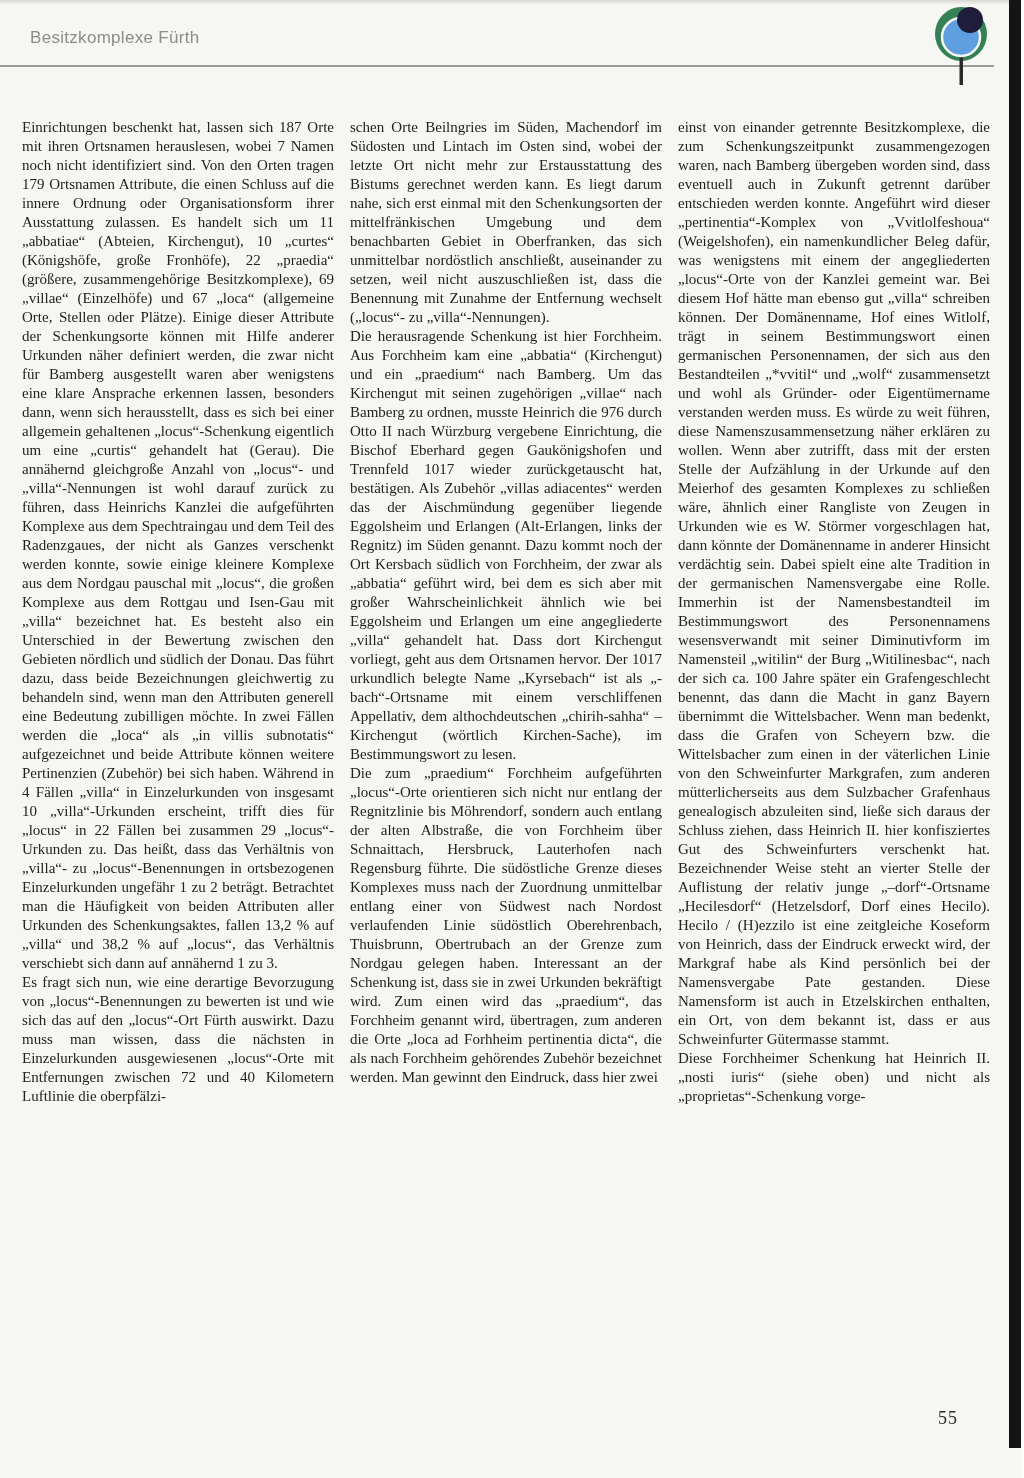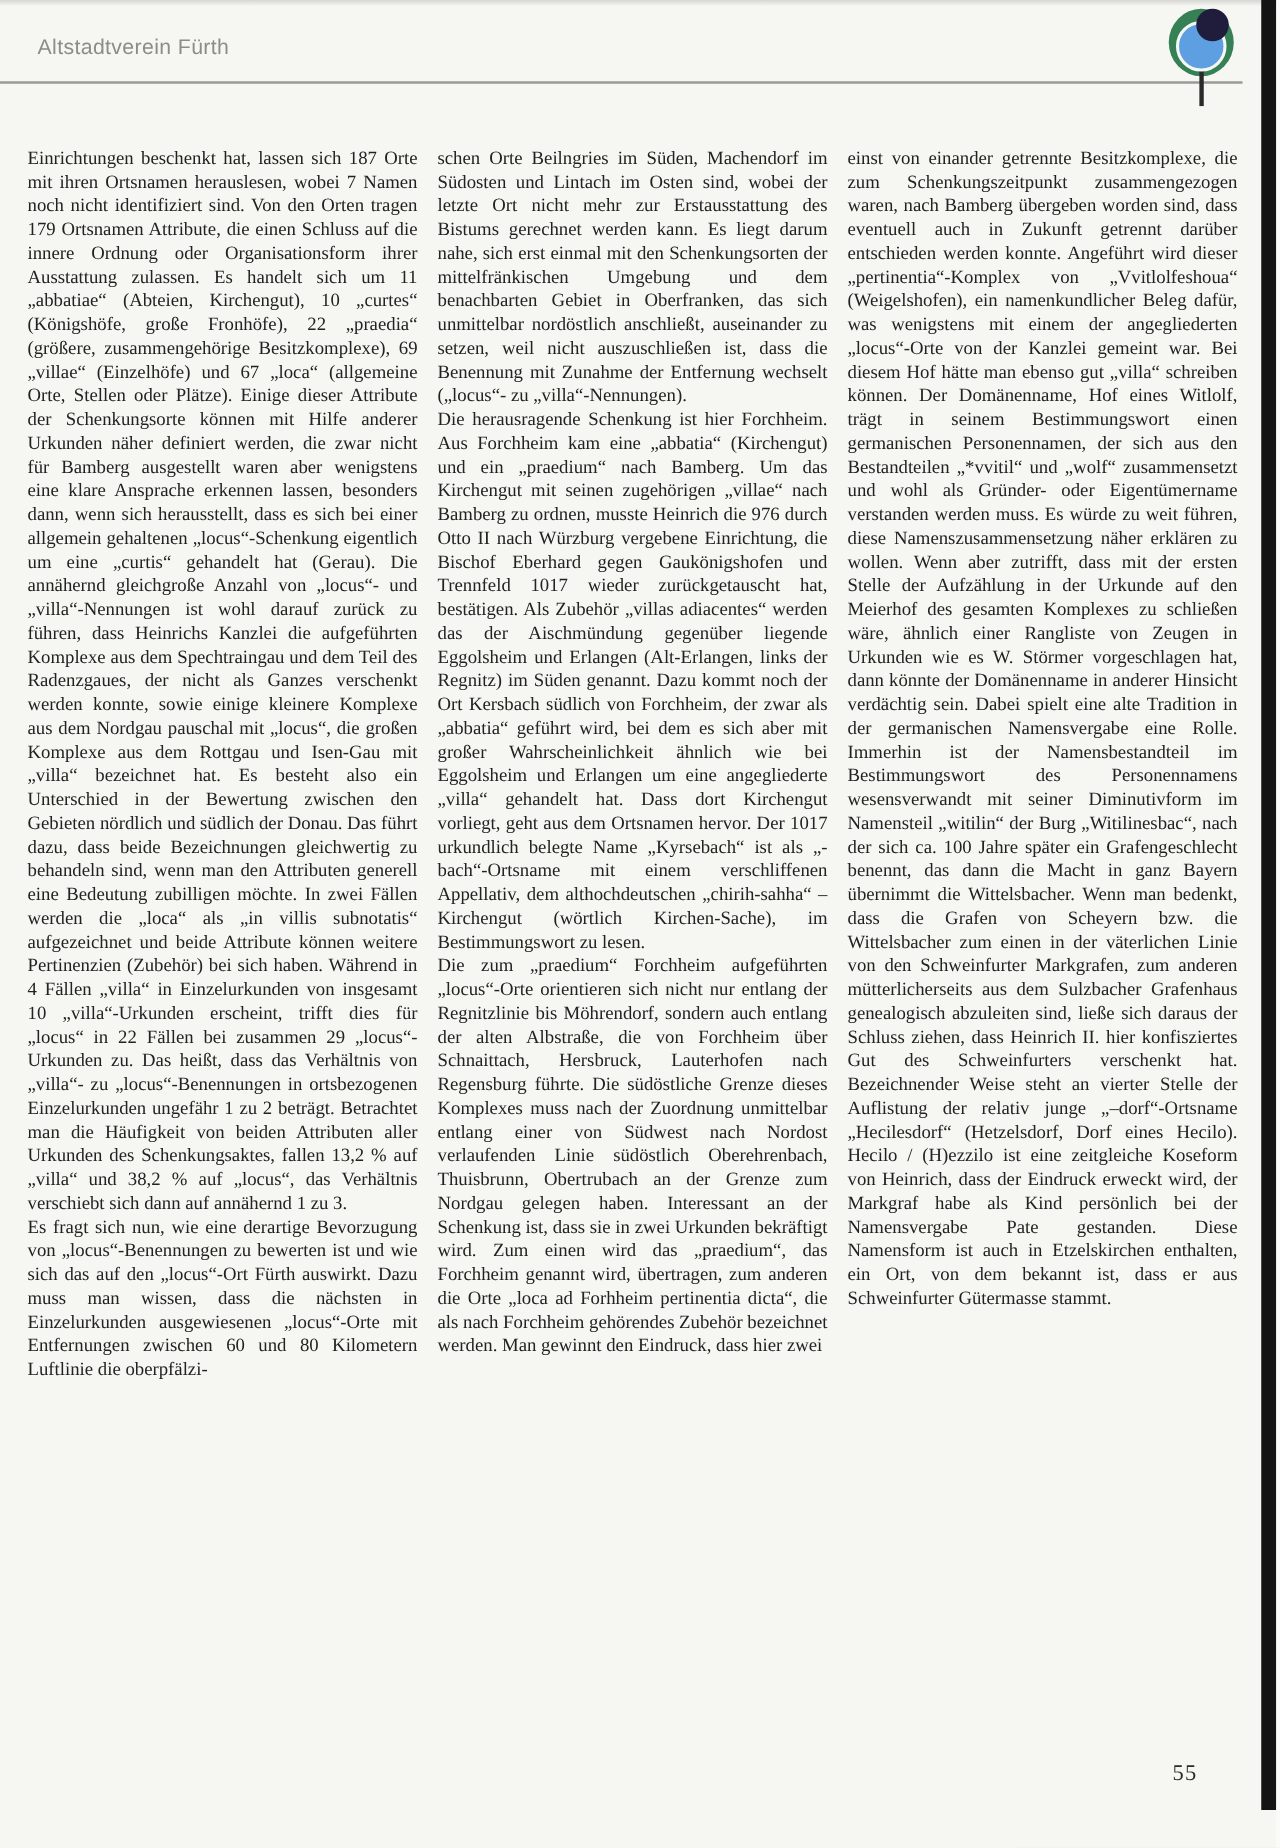--- a/index.html
+++ b/index.html
@@ -48,44 +48,45 @@
     font-size:18px;color:#2a2a28;letter-spacing:1px;
   }
 </style>
 </head>
 <body>
 
 <div class="page">
 
   <div class="scan-top-edge"></div>
 
-  <div class="header-title">Altstadtverein Fürth</div>
+  <div class="header-title">Besitzkomplexe Fürth</div>
 
   <div class="header-rule"></div>
 
   <svg class="logo" viewBox="0 0 58 80" xmlns="http://www.w3.org/2000/svg">
     <ellipse cx="27" cy="29" rx="26" ry="27" fill="#358054"></ellipse>
     <rect x="25.5" y="40" width="3.5" height="40" fill="#2a2a2a"></rect>
     <circle cx="27" cy="32" r="19" stroke="#f6f6f3" stroke-width="2.5" fill="#5d9fe0"></circle>
     <circle cx="36" cy="15" r="13" fill="#1f1c3c"></circle>
   </svg>
 
   <div class="edge-bar"></div>
   <div class="edge-white"></div>
 
   <div class="columns">
     <div class="col">
       <p>Einrichtungen beschenkt hat, lassen sich 187 Orte mit ihren Ortsnamen herauslesen, wobei 7 Namen noch nicht identifiziert sind. Von den Orten tragen 179 Ortsnamen Attribute, die einen Schluss auf die innere Ordnung oder Organisationsform ihrer Ausstattung zulassen. Es handelt sich um 11 „abbatiae“ (Abteien, Kirchengut), 10 „curtes“ (Königshöfe, große Fronhöfe), 22 „praedia“ (größere, zusammengehörige Besitzkomplexe), 69 „villae“ (Einzelhöfe) und 67 „loca“ (allgemeine Orte, Stellen oder Plätze). Einige dieser Attribute der Schenkungsorte können mit Hilfe anderer Urkunden näher definiert werden, die zwar nicht für Bamberg ausgestellt waren aber wenigstens eine klare Ansprache erkennen lassen, besonders dann, wenn sich herausstellt, dass es sich bei einer allgemein gehaltenen „locus“-Schenkung eigentlich um eine „curtis“ gehandelt hat (Gerau). Die annähernd gleichgroße Anzahl von „locus“- und „villa“-Nennungen ist wohl darauf zurück zu führen, dass Heinrichs Kanzlei die aufgeführten Komplexe aus dem Spechtraingau und dem Teil des Radenzgaues, der nicht als Ganzes verschenkt werden konnte, sowie einige kleinere Komplexe aus dem Nordgau pauschal mit „locus“, die großen Komplexe aus dem Rottgau und Isen-Gau mit „villa“ bezeichnet hat. Es besteht also ein Unterschied in der Bewertung zwischen den Gebieten nördlich und südlich der Donau. Das führt dazu, dass beide Bezeichnungen gleichwertig zu behandeln sind, wenn man den Attributen generell eine Bedeutung zubilligen möchte. In zwei Fällen werden die „loca“ als „in villis subnotatis“ aufgezeichnet und beide Attribute können weitere Pertinenzien (Zubehör) bei sich haben. Während in 4 Fällen „villa“ in Einzelurkunden von insgesamt 10 „villa“-Urkunden erscheint, trifft dies für „locus“ in 22 Fällen bei zusammen 29 „locus“-Urkunden zu. Das heißt, dass das Verhältnis von „villa“- zu „locus“-Benennungen in ortsbezogenen Einzelurkunden ungefähr 1 zu 2 beträgt. Betrachtet man die Häufigkeit von beiden Attributen aller Urkunden des Schenkungsaktes, fallen 13,2 % auf „villa“ und 38,2 % auf „locus“, das Verhältnis verschiebt sich dann auf annähernd 1 zu 3.</p>
-      <p>Es fragt sich nun, wie eine derartige Bevorzugung von „locus“-Benennungen zu bewerten ist und wie sich das auf den „locus“-Ort Fürth auswirkt. Dazu muss man wissen, dass die nächsten in Einzelurkunden ausgewiesenen „locus“-Orte mit Entfernungen zwischen 60 und 80 Kilometern Luftlinie die oberpfälzi-</p>
+      <p>Es fragt sich nun, wie eine derartige Bevorzugung von „locus“-Benennungen zu bewerten ist und wie sich das auf den „locus“-Ort Fürth auswirkt. Dazu muss man wissen, dass die nächsten in Einzelurkunden ausgewiesenen „locus“-Orte mit Entfernungen zwischen 72 und 40 Kilometern Luftlinie die oberpfälzi-</p>
     </div>
     <div class="col">
       <p>schen Orte Beilngries im Süden, Machendorf im Südosten und Lintach im Osten sind, wobei der letzte Ort nicht mehr zur Erstausstattung des Bistums gerechnet werden kann. Es liegt darum nahe, sich erst einmal mit den Schenkungsorten der mittelfränkischen Umgebung und dem benachbarten Gebiet in Oberfranken, das sich unmittelbar nordöstlich anschließt, auseinander zu setzen, weil nicht auszuschließen ist, dass die Benennung mit Zunahme der Entfernung wechselt („locus“- zu „villa“-Nennungen).</p>
       <p>Die herausragende Schenkung ist hier Forchheim. Aus Forchheim kam eine „abbatia“ (Kirchengut) und ein „praedium“ nach Bamberg. Um das Kirchengut mit seinen zugehörigen „villae“ nach Bamberg zu ordnen, musste Heinrich die 976 durch Otto II nach Würzburg vergebene Einrichtung, die Bischof Eberhard gegen Gaukönigshofen und Trennfeld 1017 wieder zurückgetauscht hat, bestätigen. Als Zubehör „villas adiacentes“ werden das der Aischmündung gegenüber liegende Eggolsheim und Erlangen (Alt-Erlangen, links der Regnitz) im Süden genannt. Dazu kommt noch der Ort Kersbach südlich von Forchheim, der zwar als „abbatia“ geführt wird, bei dem es sich aber mit großer Wahrscheinlichkeit ähnlich wie bei Eggolsheim und Erlangen um eine angegliederte „villa“ gehandelt hat. Dass dort Kirchengut vorliegt, geht aus dem Ortsnamen hervor. Der 1017 urkundlich belegte Name „Kyrsebach“ ist als „-bach“-Ortsname mit einem verschliffenen Appellativ, dem althochdeutschen „chirih-sahha“ – Kirchengut (wörtlich Kirchen-Sache), im Bestimmungswort zu lesen.</p>
       <p>Die zum „praedium“ Forchheim aufgeführten „locus“-Orte orientieren sich nicht nur entlang der Regnitzlinie bis Möhrendorf, sondern auch entlang der alten Albstraße, die von Forchheim über Schnaittach, Hersbruck, Lauterhofen nach Regensburg führte. Die südöstliche Grenze dieses Komplexes muss nach der Zuordnung unmittelbar entlang einer von Südwest nach Nordost verlaufenden Linie südöstlich Oberehrenbach, Thuisbrunn, Obertrubach an der Grenze zum Nordgau gelegen haben. Interessant an der Schenkung ist, dass sie in zwei Urkunden bekräftigt wird. Zum einen wird das „praedium“, das Forchheim genannt wird, übertragen, zum anderen die Orte „loca ad Forhheim pertinentia dicta“, die als nach Forchheim gehörendes Zubehör bezeichnet werden. Man gewinnt den Eindruck, dass hier zwei</p>
     </div>
     <div class="col">
       <p>einst von einander getrennte Besitzkomplexe, die zum Schenkungszeitpunkt zusammengezogen waren, nach Bamberg übergeben worden sind, dass eventuell auch in Zukunft getrennt darüber entschieden werden konnte. Angeführt wird dieser „pertinentia“-Komplex von „Vvitlolfeshoua“ (Weigelshofen), ein namenkundlicher Beleg dafür, was wenigstens mit einem der angegliederten „locus“-Orte von der Kanzlei gemeint war. Bei diesem Hof hätte man ebenso gut „villa“ schreiben können. Der Domänenname, Hof eines Witlolf, trägt in seinem Bestimmungswort einen germanischen Personennamen, der sich aus den Bestandteilen „*vvitil“ und „wolf“ zusammensetzt und wohl als Gründer- oder Eigentümername verstanden werden muss. Es würde zu weit führen, diese Namenszusammensetzung näher erklären zu wollen. Wenn aber zutrifft, dass mit der ersten Stelle der Aufzählung in der Urkunde auf den Meierhof des gesamten Komplexes zu schließen wäre, ähnlich einer Rangliste von Zeugen in Urkunden wie es W. Störmer vorgeschlagen hat, dann könnte der Domänenname in anderer Hinsicht verdächtig sein. Dabei spielt eine alte Tradition in der germanischen Namensvergabe eine Rolle. Immerhin ist der Namensbestandteil im Bestimmungswort des Personennamens wesensverwandt mit seiner Diminutivform im Namensteil „witilin“ der Burg „Witilinesbac“, nach der sich ca. 100 Jahre später ein Grafengeschlecht benennt, das dann die Macht in ganz Bayern übernimmt die Wittelsbacher. Wenn man bedenkt, dass die Grafen von Scheyern bzw. die Wittelsbacher zum einen in der väterlichen Linie von den Schweinfurter Markgrafen, zum anderen mütterlicherseits aus dem Sulzbacher Grafenhaus genealogisch abzuleiten sind, ließe sich daraus der Schluss ziehen, dass Heinrich II. hier konfisziertes Gut des Schweinfurters verschenkt hat. Bezeichnender Weise steht an vierter Stelle der Auflistung der relativ junge „–dorf“-Ortsname „Hecilesdorf“ (Hetzelsdorf, Dorf eines Hecilo). Hecilo / (H)ezzilo ist eine zeitgleiche Koseform von Heinrich, dass der Eindruck erweckt wird, der Markgraf habe als Kind persönlich bei der Namensvergabe Pate gestanden. Diese Namensform ist auch in Etzelskirchen enthalten, ein Ort, von dem bekannt ist, dass er aus Schweinfurter Gütermasse stammt.</p>
+      <p>Diese Forchheimer Schenkung hat Heinrich II. „nosti iuris“ (siehe oben) und nicht als „proprietas“-Schenkung vorge-</p>
     </div>
   </div>
 
   <div class="page-number">55</div>
 
 </div>
 
 </body></html>

